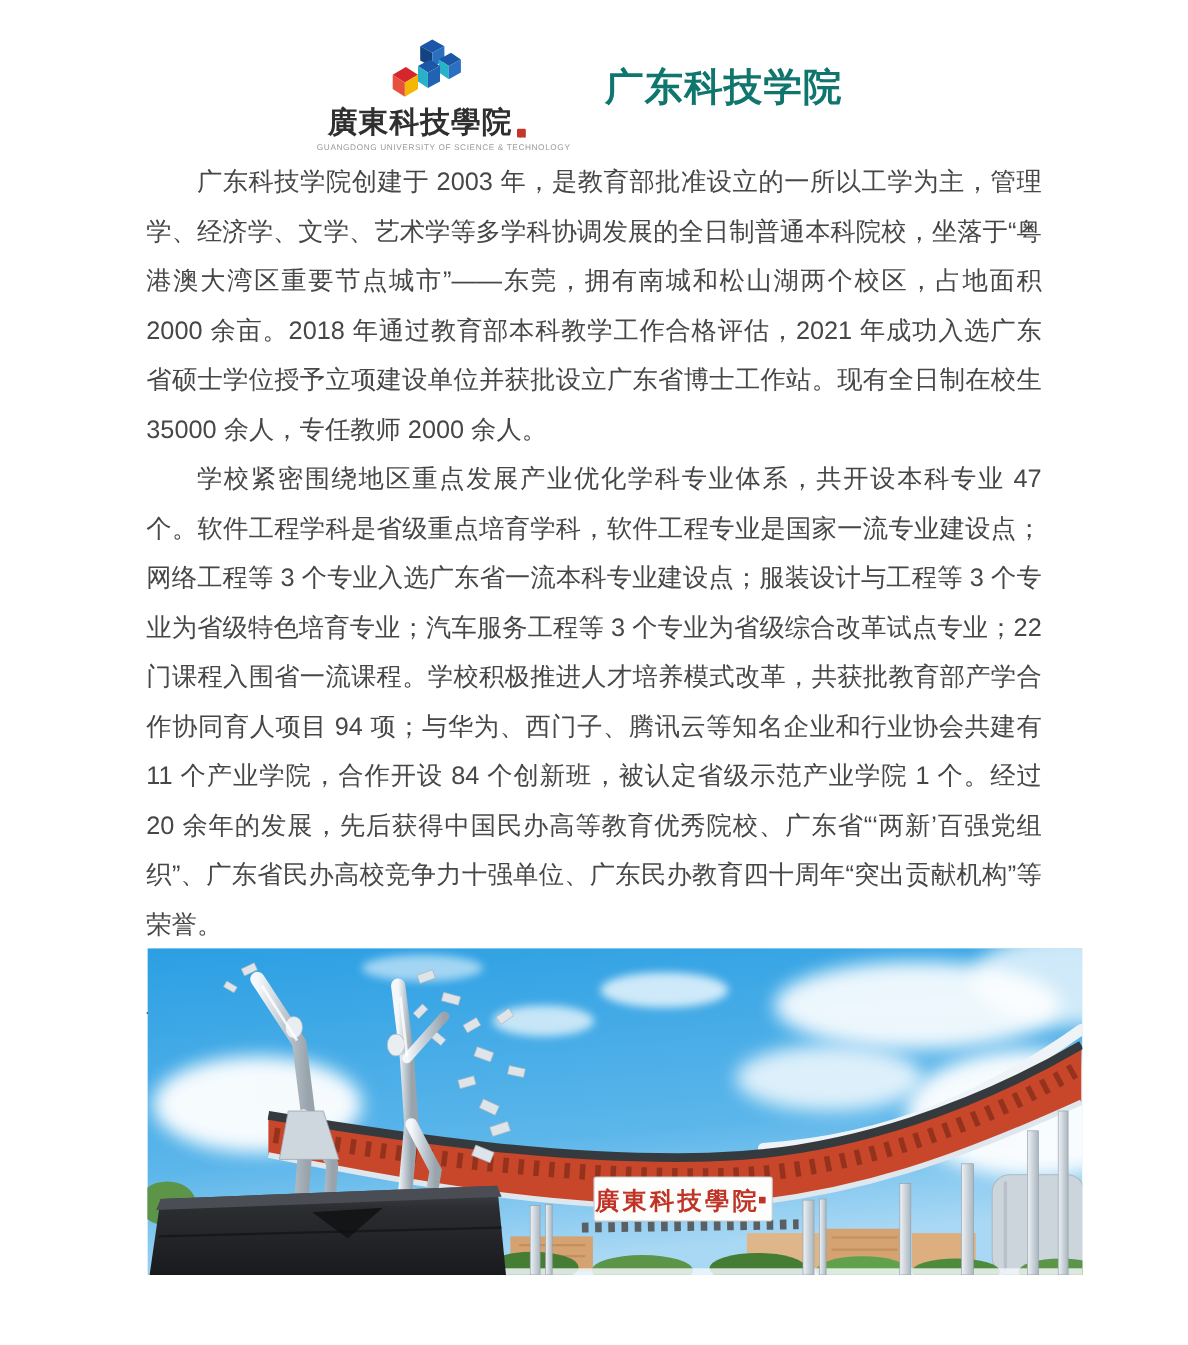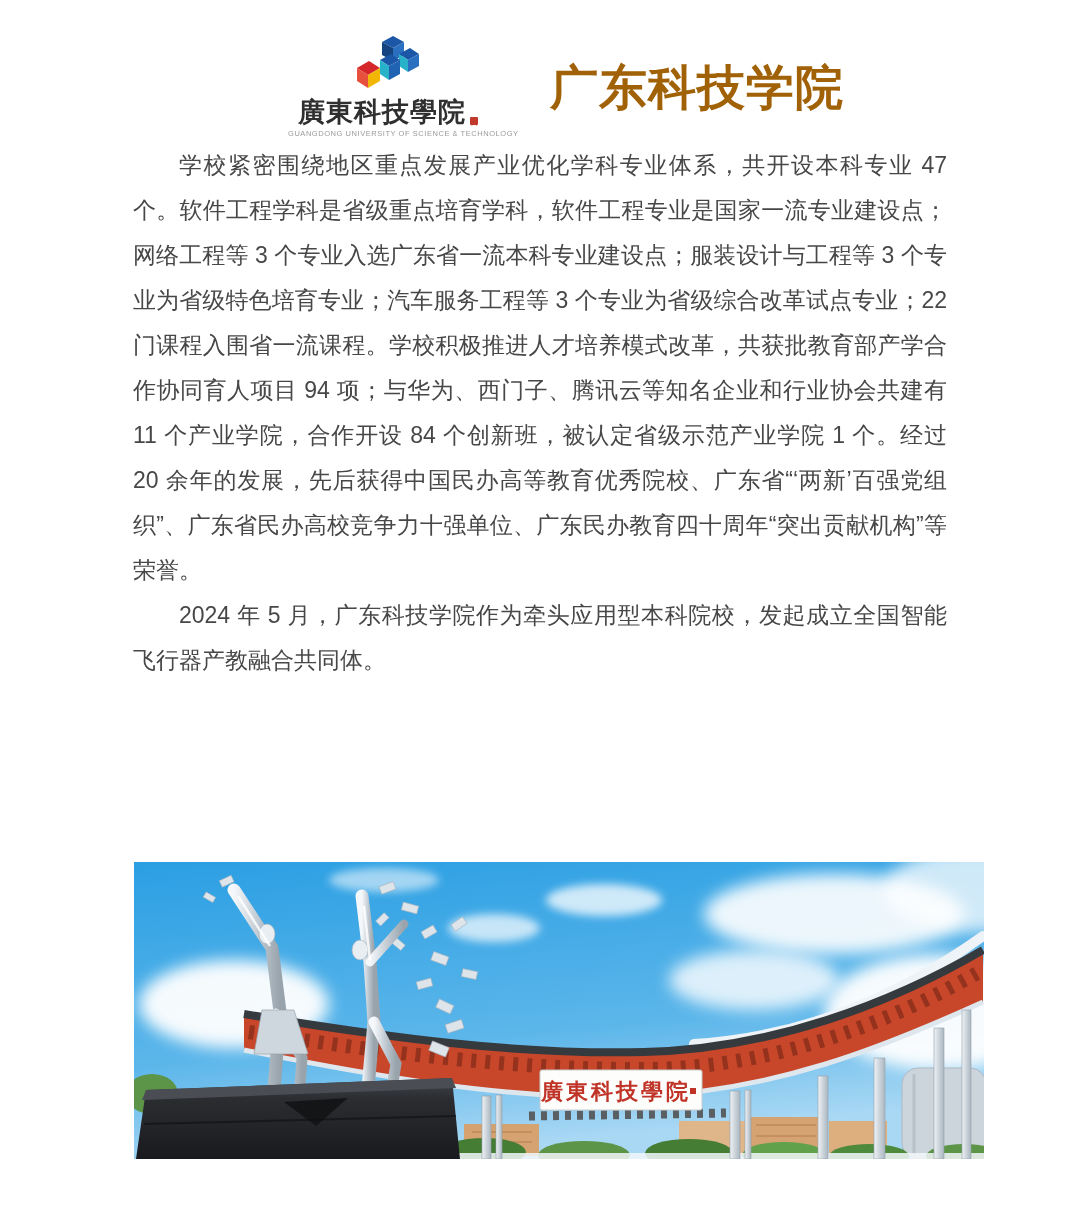--- a/index.html
+++ b/index.html
@@ -16,21 +16,21 @@
     font-size:27px;color:#2f2f2f;letter-spacing:1px;line-height:1.05;font-weight:600;
   }
   .seal-col{display:inline-flex;flex-direction:column;align-items:center;margin-bottom:1px;}
   .seal-txt{font-style:normal;font-size:6px;color:#c0392b;line-height:1;writing-mode:vertical-rl;letter-spacing:1px;}
   .seal-stamp{width:8px;height:8px;background:#c0392b;border-radius:1px;margin-top:1px;}
   .logo-en{
     margin-top:3px;font-size:7.5px;color:#9a9a9a;letter-spacing:0.55px;white-space:nowrap;text-align:right;
   }
   .main-title{
     position:absolute;left:550px;top:56px;margin:0;
-    font-size:48px;font-weight:bold;color:#a16207;letter-spacing:1px;
+    font-size:35px;font-weight:bold;color:#0f766e;letter-spacing:1px;
     font-family:"Liberation Sans","DejaVu Sans",sans-serif;
   }
   
   .article{
     position:absolute;left:133px;top:143px;width:814px;
     font-size:23px;line-height:45px;color:#474747;text-align:justify;
   }
   .article p{margin:0;text-indent:2em;}
   
   .photo{position:absolute;left:134px;top:862px;width:850px;height:297px;margin:0;}
@@ -66,20 +66,21 @@
           <i class="seal-stamp"></i>
         </span>
       </div>
       <div class="logo-en">GUANGDONG UNIVERSITY OF SCIENCE &amp; TECHNOLOGY</div>
     </div>
 
     <h1 class="main-title">广东科技学院</h1>
   </header>
 
   <main class="article">
+    <p>广东科技学院创建于 2003 年，是教育部批准设立的一所以工学为主，管理学、经济学、文学、艺术学等多学科协调发展的全日制普通本科院校，坐落于“粤港澳大湾区重要节点城市”——东莞，拥有南城和松山湖两个校区，占地面积 2000 余亩。2018 年通过教育部本科教学工作合格评估，2021 年成功入选广东省硕士学位授予立项建设单位并获批设立广东省博士工作站。现有全日制在校生 35000 余人，专任教师 2000 余人。</p>
     <p>学校紧密围绕地区重点发展产业优化学科专业体系，共开设本科专业 47 个。软件工程学科是省级重点培育学科，软件工程专业是国家一流专业建设点；网络工程等 3 个专业入选广东省一流本科专业建设点；服装设计与工程等 3 个专业为省级特色培育专业；汽车服务工程等 3 个专业为省级综合改革试点专业；22 门课程入围省一流课程。学校积极推进人才培养模式改革，共获批教育部产学合作协同育人项目 94 项；与华为、西门子、腾讯云等知名企业和行业协会共建有 11 个产业学院，合作开设 84 个创新班，被认定省级示范产业学院 1 个。经过 20 余年的发展，先后获得中国民办高等教育优秀院校、广东省“‘两新’百强党组织”、广东省民办高校竞争力十强单位、广东民办教育四十周年“突出贡献机构”等荣誉。</p>
     <p>2024 年 5 月，广东科技学院作为牵头应用型本科院校，发起成立全国智能飞行器产教融合共同体。</p>
   </main>
 
   <figure class="photo">
     <svg width="850" height="297" viewBox="0 0 850 297" preserveAspectRatio="none">
       <defs>
         <linearGradient id="sky" x1="0" y1="0" x2="0.25" y2="1">
           <stop offset="0" stop-color="#2b9fe3"></stop>
           <stop offset="0.65" stop-color="#5cb6ea"></stop>

